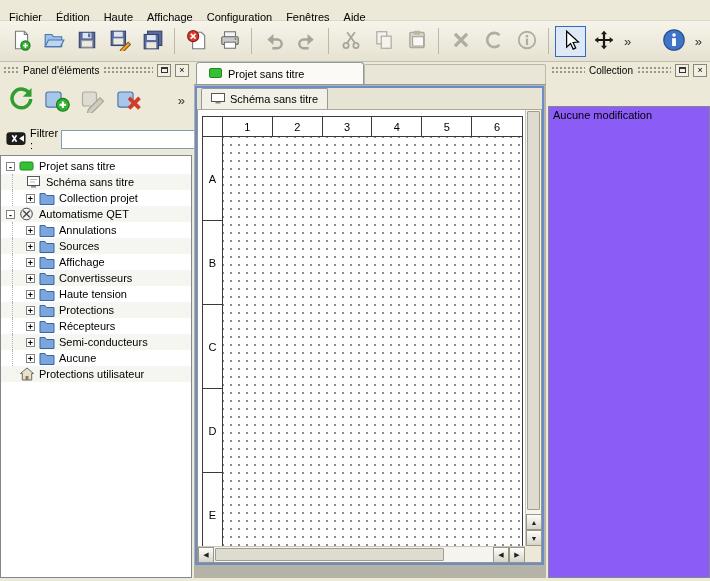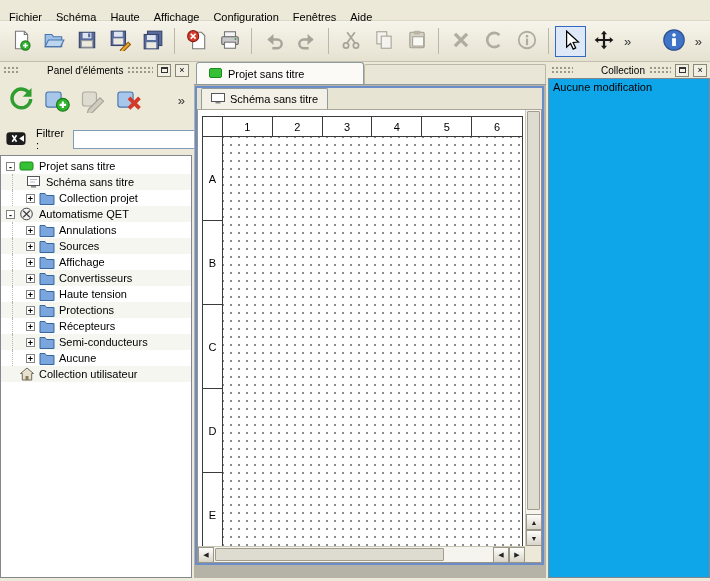--- a/index.html
+++ b/index.html
@@ -25,31 +25,31 @@
   .chev { font-size:13px; color:#333; padding:0 4px; }
   
   .dock { position:absolute; display:flex; flex-direction:column; }
   #left-dock  { left:0;   top:62px; width:192px; bottom:3px; }
   #right-dock { left:548px; top:62px; width:162px; bottom:3px; }
   .dock-title { height:16px; display:flex; align-items:center; gap:4px; padding:0 3px; }
   .grip { height:8px; flex:0 0 16px;
           background-image:radial-gradient(#9b9789 1px, transparent 1.3px);
           background-size:4px 4px; }
   .grip.flex { flex:1 1 auto; }
-  .dock-title .title { font-size:10px; white-space:nowrap;margin-left:24px; }
+  .dock-title .title { font-size:10px; white-space:nowrap; }
   .dock-btn { width:14px; height:13px; border:1px solid #8a8775; background:#f2f0e4;
               display:flex; align-items:center; justify-content:center;
               font-size:9px; line-height:1; }
   .restore-glyph { width:7px; height:6px; border:1px solid #333; border-top:2px solid #333; }
   
   .ltoolbar { height:44px; display:flex; align-items:center; padding:2px 3px; }
   .lbtn { width:36px; height:36px; display:flex; align-items:center; justify-content:center;
           border:1px solid transparent; }
   .ltoolbar .chev { margin-left:auto; }
-  .filter-row { height:24px; display:flex; align-items:center; gap:9px; padding:0 5px; margin:5px 0 4px; }
+  .filter-row { height:24px; display:flex; align-items:center; gap:3px; padding:0 5px; margin:5px 0 4px; }
   .filter-input { flex:1; height:19px; border:1px solid #7f9db9; background:#fff;
                   font:11px "Liberation Sans",sans-serif; padding:0 3px; }
   .tree { flex:1; background:#fff; border:1px solid #828790; overflow:hidden; padding-top:2px; }
   .tree-row { height:16px; display:flex; align-items:center; gap:4px; padding-left:5px; white-space:nowrap; }
   .tree > .tree-row:nth-child(even) { background:#f6f6f0; }
   .indent { flex:0 0 10px; width:10px; height:16px; margin-left:6px;
             border-left:1px dotted #b4b4b4; }
   .expander { flex:0 0 9px; width:9px; height:9px; border:1px solid #848484; background:#fff;
               font:bold 9px/8px "Liberation Sans",sans-serif; text-align:center; color:#000; }
   .expander:empty { visibility:hidden; }
@@ -100,29 +100,29 @@
   .sbtn { width:16px; height:16px; background:linear-gradient(#fdfdfb,#d8d4c8);
           border:1px solid #9a9687; display:flex; align-items:center; justify-content:center;
           font-size:7px; color:#222; }
   .hscroll { position:absolute; left:0; right:16px; bottom:0; height:16px;
              background:#f5f4ef; border-top:1px solid #cac6b8; display:flex; }
   .htrack { flex:1; position:relative; }
   .hthumb { position:absolute; left:1px; top:1px; bottom:1px; width:82%;
             background:#dedbd0; border:1px solid #a29e8e; border-radius:1px; }
   .scorner { position:absolute; right:0; bottom:0; width:16px; height:16px; background:#ece9d8; }
   
-  .undo-area { flex:1; background:#0ea5e9; border:1px solid #828790; padding:2px 4px; }
+  .undo-area { flex:1; background:#8b5cf6; border:1px solid #828790; padding:2px 4px;margin-top:28px; }
   .undo-empty { font-size:11px; }
 </style>
 </head>
 <body>
 
 <div class="menubar">
   <div class="menu-item">Fichier</div>
-  <div class="menu-item">Schéma</div>
+  <div class="menu-item">Édition</div>
   <div class="menu-item">Haute</div>
   <div class="menu-item">Affichage</div>
   <div class="menu-item">Configuration</div>
   <div class="menu-item">Fenêtres</div>
   <div class="menu-item">Aide</div>
 </div>
 
 <div class="toolbar">
   <div class="tbtn">
       <span><svg width="22" height="22" viewBox="0 0 20 20">
@@ -405,21 +405,21 @@
             <path d="M1 2.5h5l1.5 2H15v9H1z" fill="#7aa6dd" stroke="#3a66a0"></path>
           </svg></span>
       <span class="tree-label">Aucune</span>
     </div>
     <div class="tree-row">
       <span class="expander"></span>
       <span class="tree-icon"><svg width="16" height="14" viewBox="0 0 16 14">
             <path d="M8 1L1.5 6.5h1.8V13h9.4V6.5h1.8z" fill="#e8e0cc" stroke="#6a6a5a"></path>
             <rect x="6.5" y="9" width="3" height="4" fill="#8a7a5a"></rect>
           </svg></span>
-      <span class="tree-label">Collection utilisateur</span>
+      <span class="tree-label">Protections utilisateur</span>
     </div>
   </div>
 </div>
 
 <div id="center">
   <div class="proj-tabbar">
     <div class="proj-tab">
       <span><svg width="13" height="10" viewBox="0 0 13 10">
             <rect x="0.5" y="0.5" width="12" height="9" rx="1.5" fill="#35c035" stroke="#1a8a1a"></rect>
           </svg></span>

